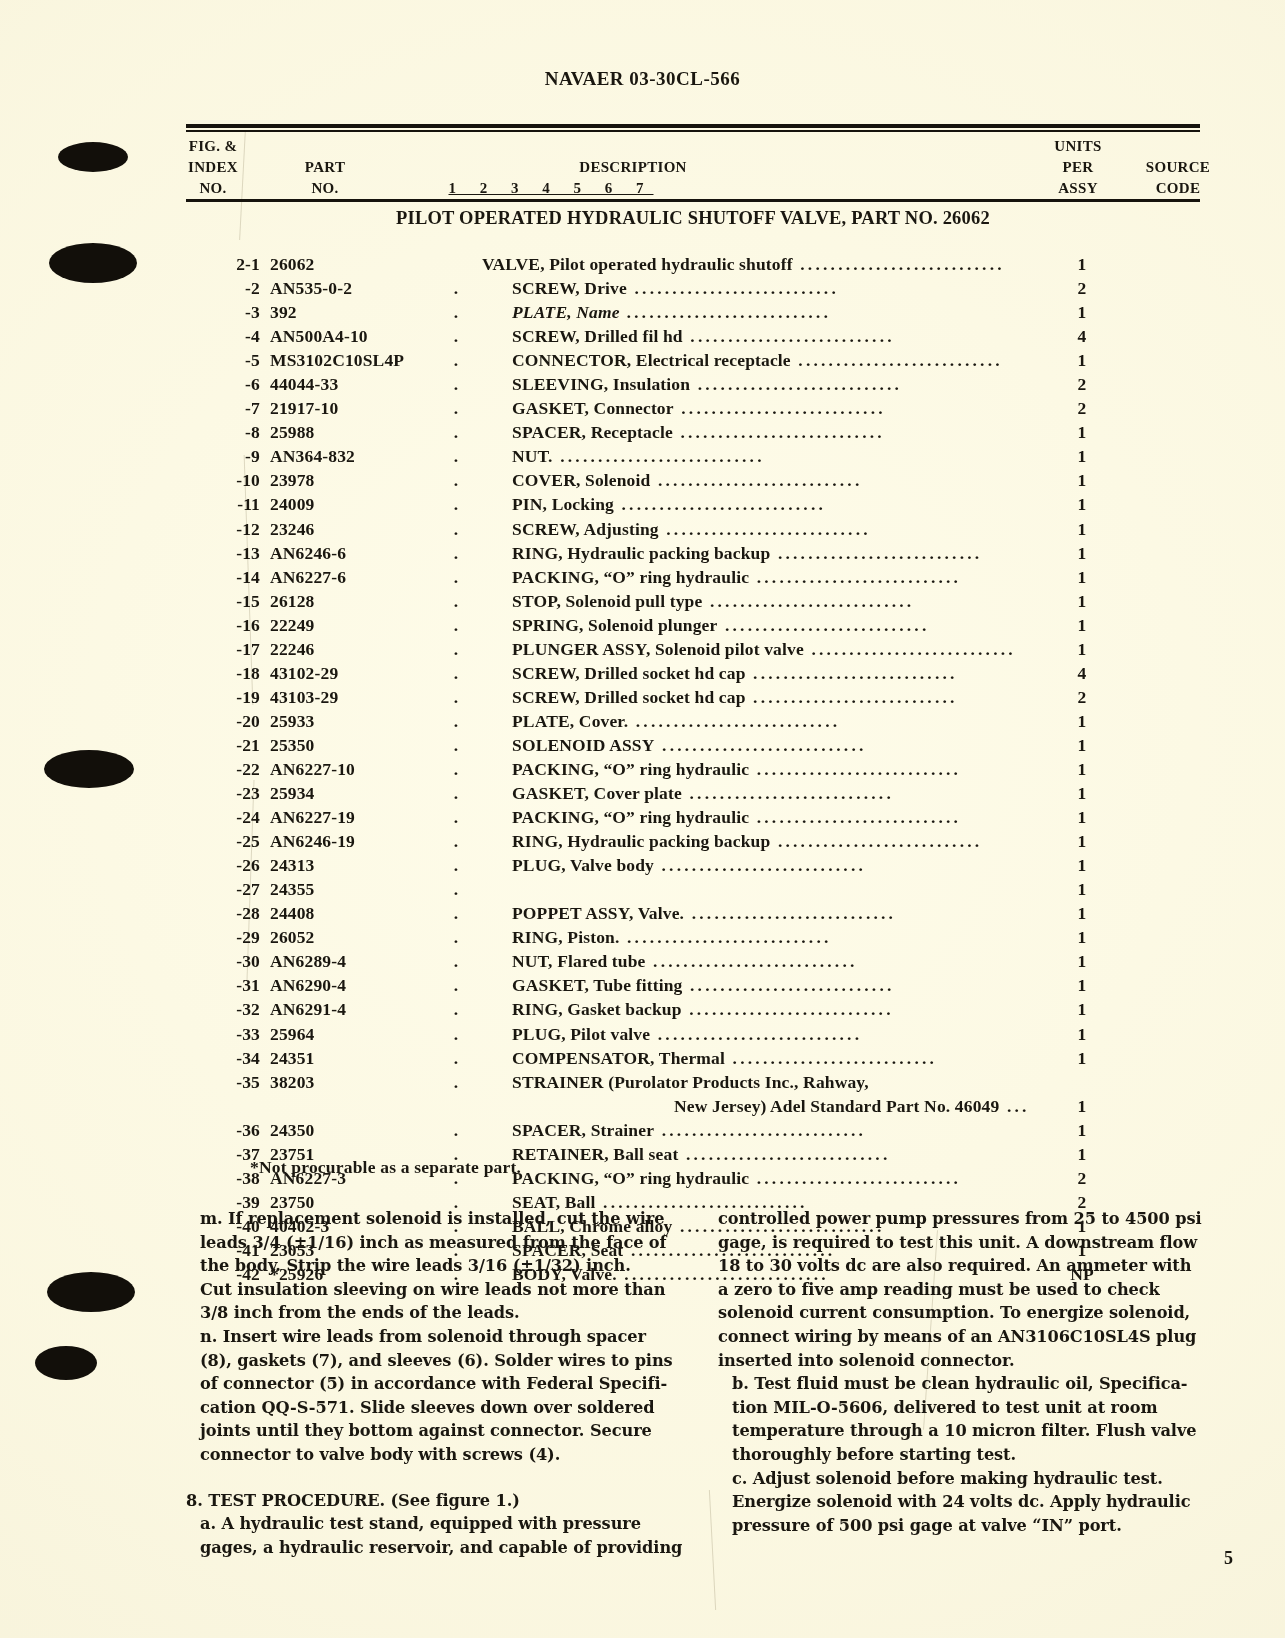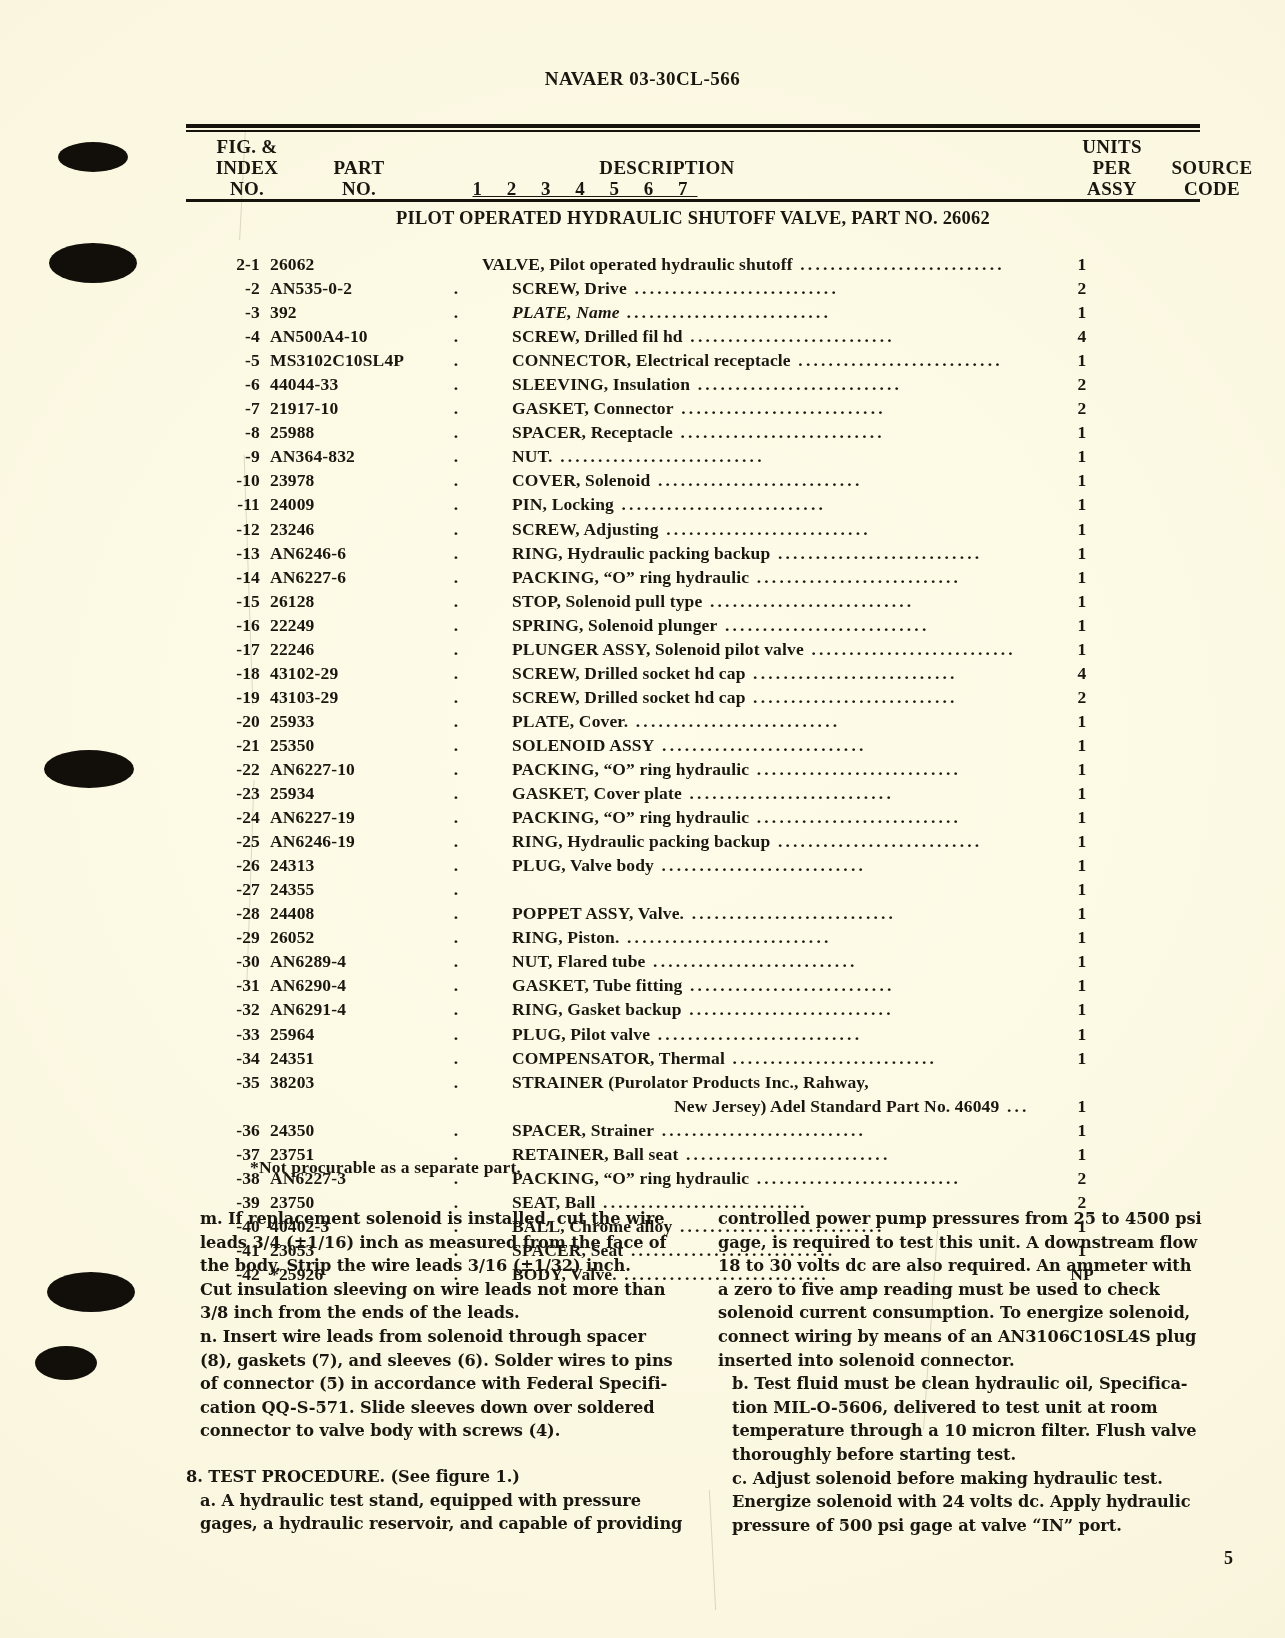--- a/index.html
+++ b/index.html
@@ -63,24 +63,24 @@
     width: 1014px;
     background: #16130d;
   }
   .rule.top    { top: 124px;  height: 4px; }
   .rule.mid    { top: 130px;  height: 2px; }
   .rule.bottom { top: 199px;  height: 3px; }
 
   .thead {
     position: absolute;
     top: 136px;
-    left: 202px;
+    left: 168px;
     width: 1014px;
     height: 60px;
-    font-size: 19px;
+    font-size: 15px;
     font-weight: bold;
     line-height: 21px;
     letter-spacing: 0.3px;
   }
   .thead .col {
     position: absolute;
     text-align: center;
   }
   .th-fig    { left: 0px;   width: 90px; }
   .th-part   { left: 92px;  width: 130px; top: 21px; }
@@ -556,20 +556,21 @@
         <span class="ln">leads 3/4 (±1/16) inch as measured from the face of</span>
         <span class="ln">the body.   Strip the wire leads 3/16 (±1/32) inch.</span>
         <span class="ln">Cut insulation sleeving on wire leads not more than</span>
         <span class="ln">3/8 inch from the ends of the leads.</span>
       </p>
     <p class="para indent" id="para-n">
         <span class="ln">n. Insert wire leads from solenoid through spacer</span>
         <span class="ln">(8), gaskets (7), and sleeves (6). Solder wires to pins</span>
         <span class="ln">of connector (5) in accordance with Federal Specifi-</span>
         <span class="ln">cation QQ-S-571.   Slide sleeves down over soldered</span>
+        <span class="ln">joints until they bottom against connector.   Secure</span>
         <span class="ln">connector to valve body with screws (4).</span>
       </p>
     <p class="para spaced">8. TEST PROCEDURE. (See figure 1.)</p>
     <p class="para indent" id="para-a">
         <span class="ln">a. A hydraulic test stand, equipped with pressure</span>
         <span class="ln">gages, a hydraulic reservoir, and capable of providing</span>
       </p>
   </div>
 
   <div class="body-col right">

